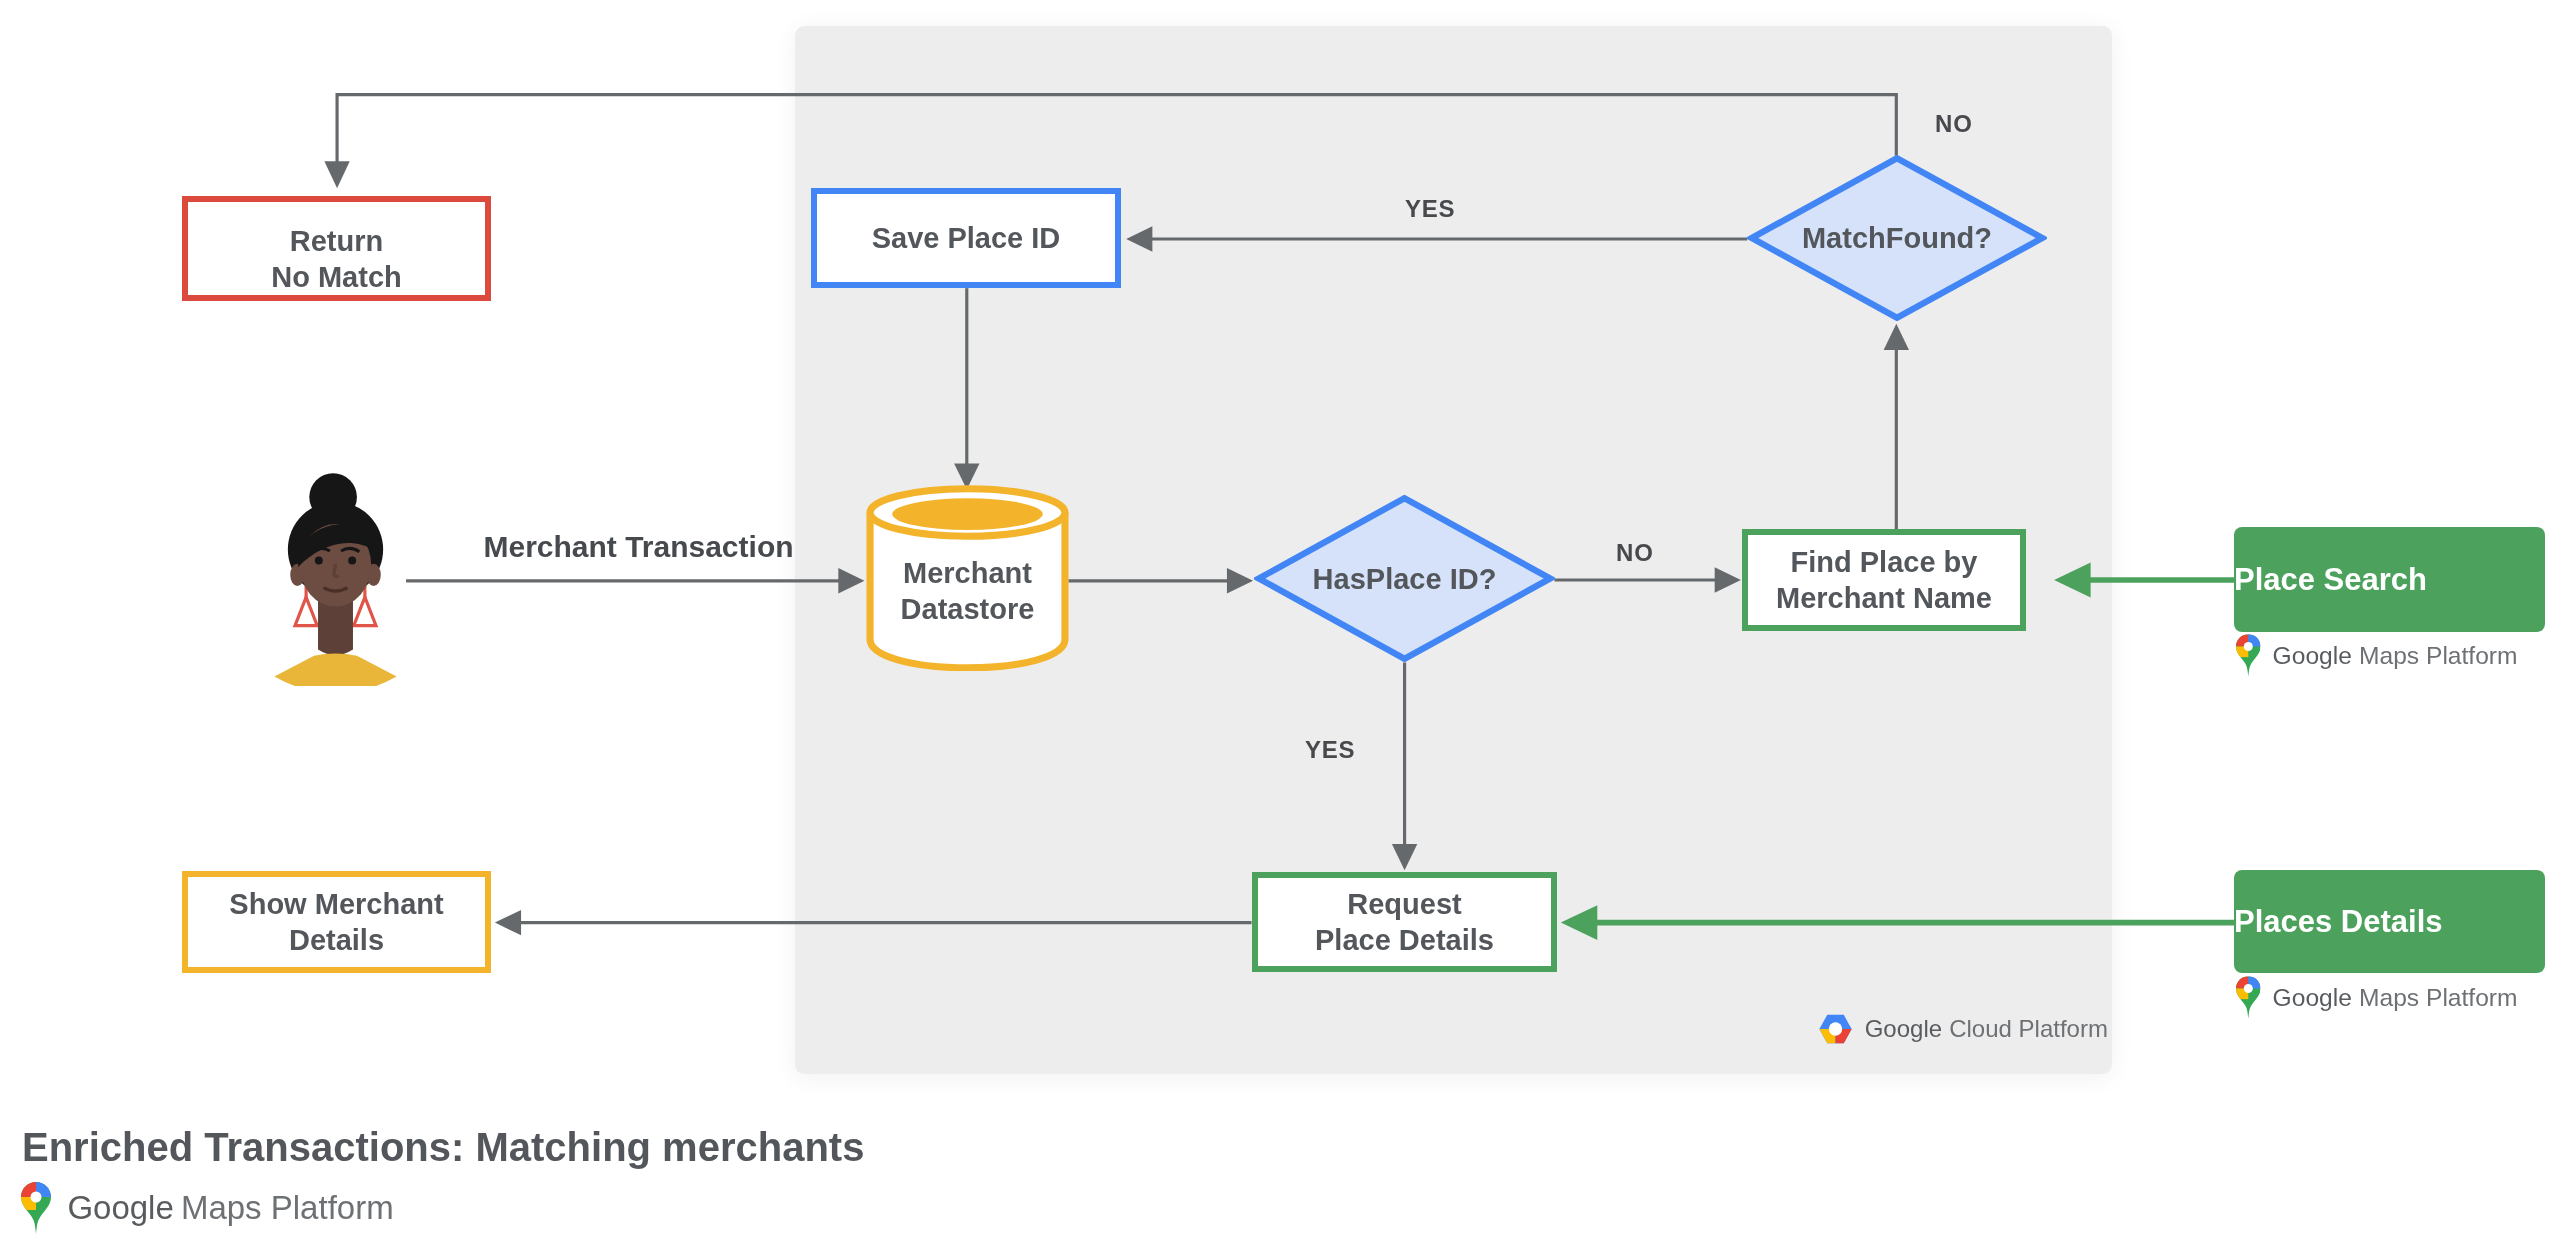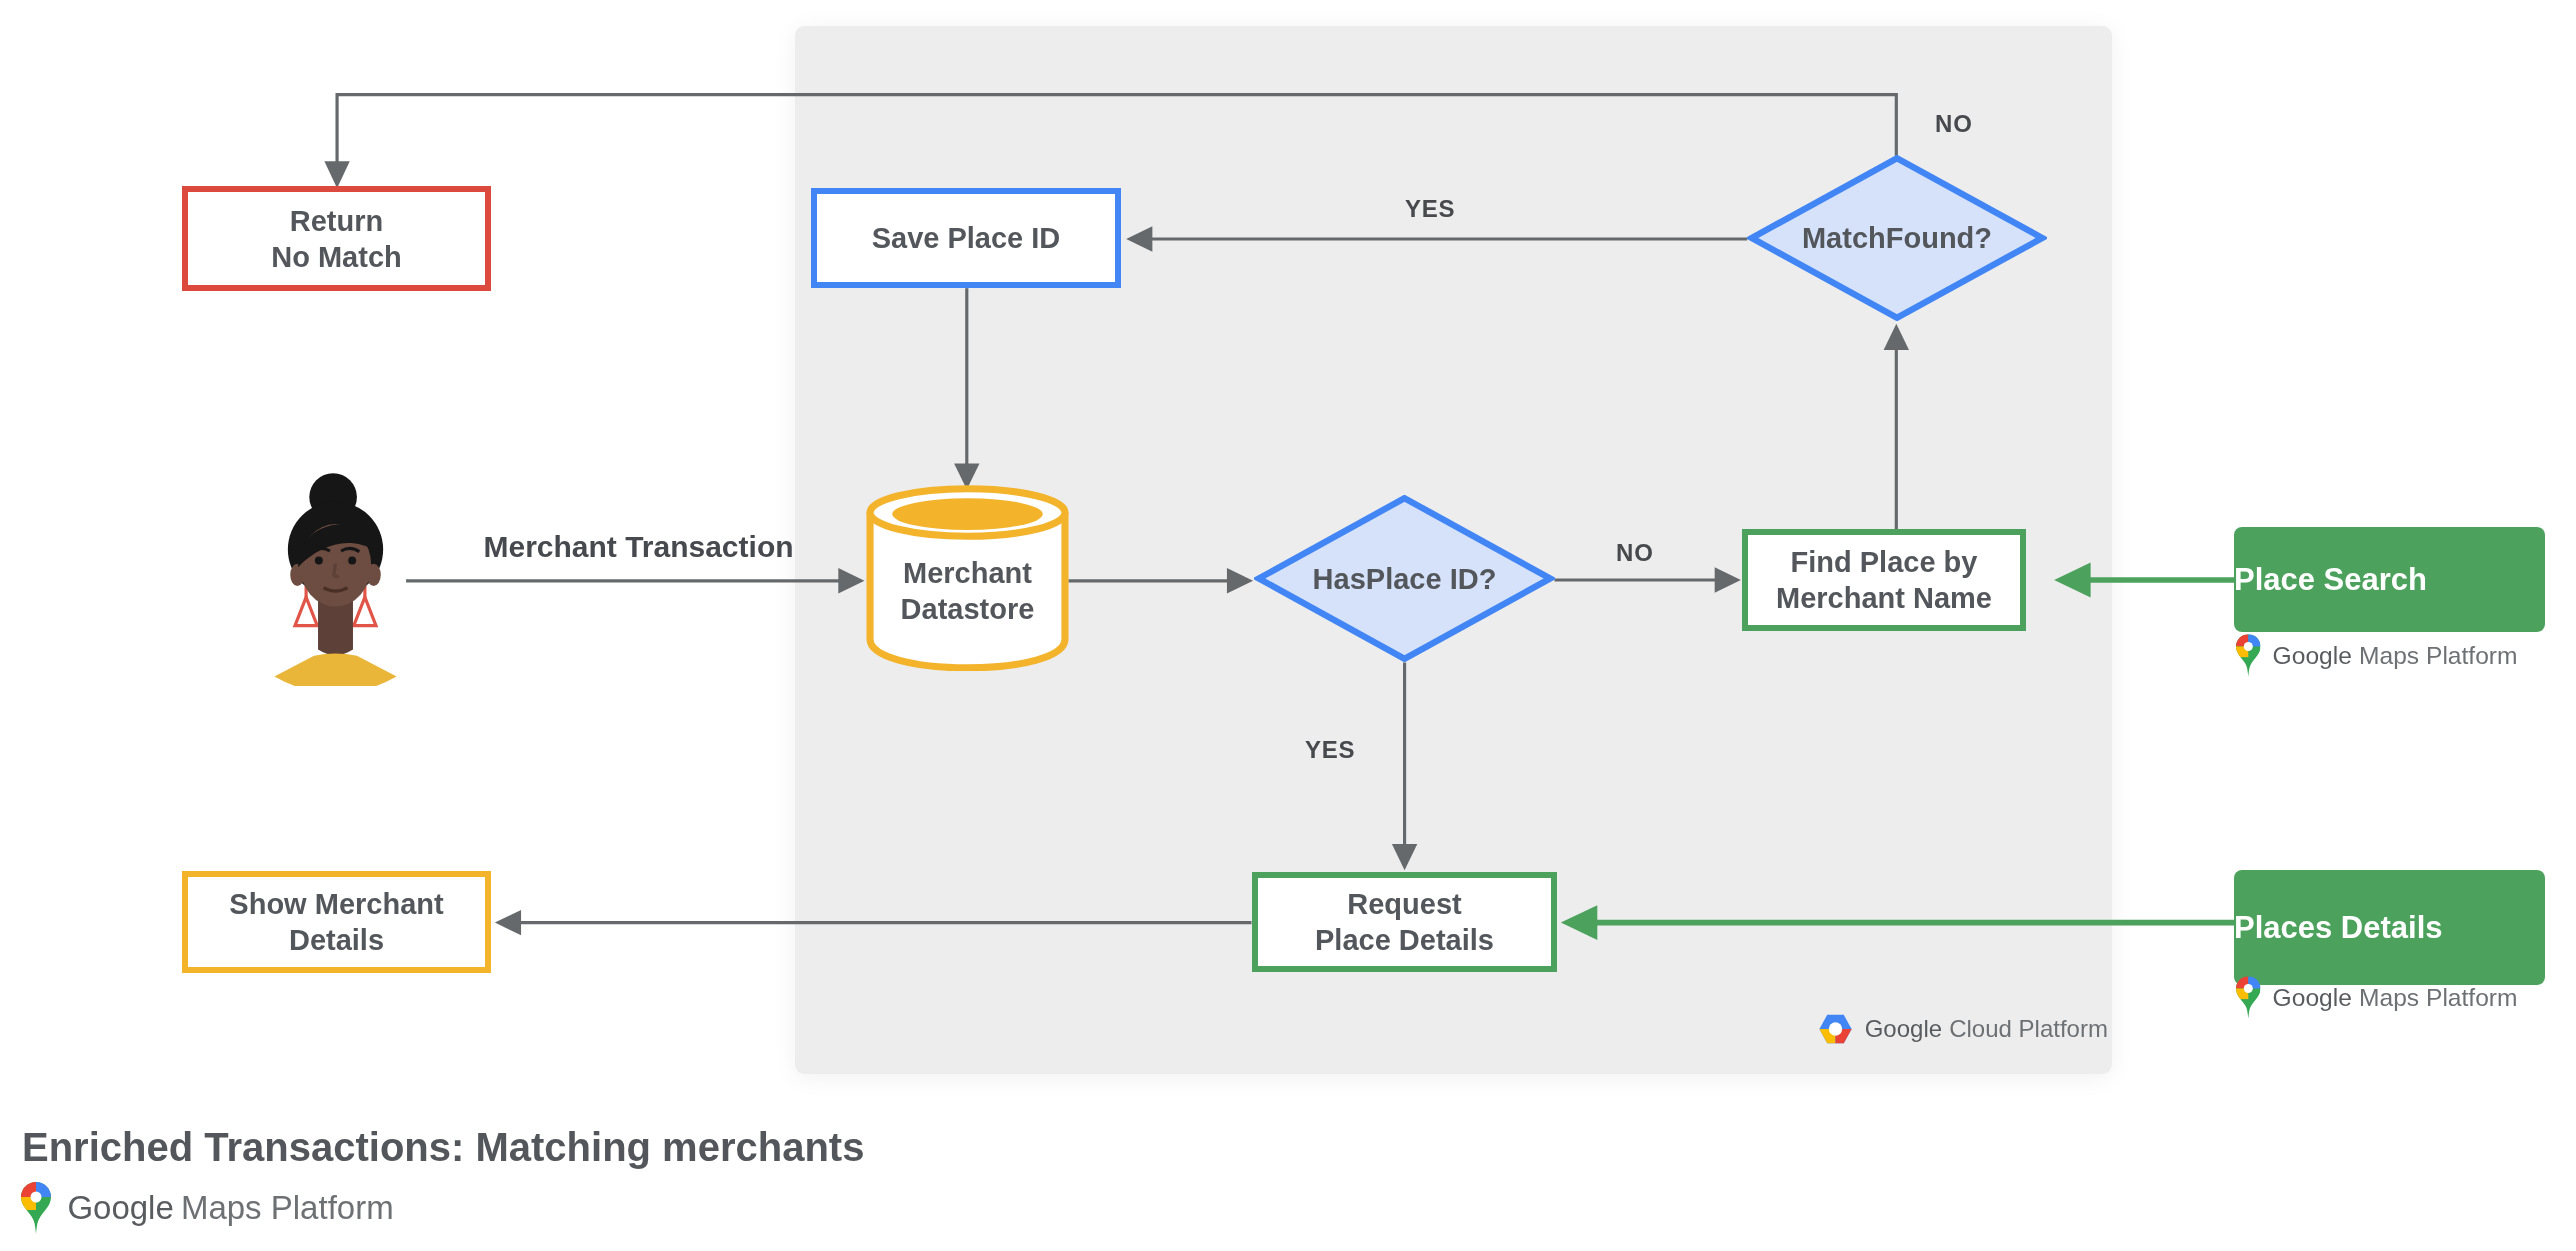--- a/index.html
+++ b/index.html
@@ -16,30 +16,30 @@
 
   svg.connectors{position:absolute;left:0;top:0;width:2576px;height:1252px;}
   .gline{stroke:var(--c-line_gray);stroke-width:4;fill:none;}
   .ghead{fill:var(--c-line_gray);stroke:none;}
   .grline{stroke:var(--c-green);stroke-width:7;fill:none;}
   .grhead{fill:var(--c-green);stroke:none;}
 
   .node{position:absolute;box-sizing:border-box;background:#fff;display:flex;flex-direction:column;
         align-items:center;justify-content:center;text-align:center;font-weight:bold;
         font-size:29px;line-height:36px;color:var(--c-text_dark);}
-  #n-return{left:182px;top:186px;width:309px;height:105px;border:6.3px solid var(--c-red);}
+  #n-return{left:182px;top:196px;width:309px;height:105px;border:6.3px solid var(--c-red);justify-content:flex-end;}
   #n-save{left:811px;top:188px;width:310px;height:100px;border:6.3px solid var(--c-blue);}
   #n-find{left:1742px;top:529px;width:284px;height:102px;border:6.3px solid var(--c-green);}
   #n-request{left:1252px;top:872px;width:305px;height:100px;border:6.3px solid var(--c-green);}
   #n-show{left:182px;top:871px;width:309px;height:102px;border:6.3px solid var(--c-yellow);}
 
   .api{position:absolute;box-sizing:border-box;display:flex;align-items:center;
        background:var(--c-green);color:#fff;font-weight:bold;font-size:31px;border-radius:8px;}
   #n-place-search{left:2234px;top:527px;width:311px;height:105px;}
-  #n-places-details{left:2234px;top:870px;width:311px;height:115px;}
+  #n-places-details{left:2234px;top:870px;width:311px;height:103px;}
 
   .diamond{position:absolute;}
   .diamond svg{position:absolute;left:0;top:0;}
   .diamond-shape{fill:var(--c-blue_light);stroke:var(--c-blue);stroke-width:8;}
   .diamond .dl{position:absolute;inset:0;display:flex;flex-direction:row;align-items:center;
                justify-content:center;text-align:center;font-weight:bold;font-size:29px;
                line-height:36px;color:var(--c-text_dark);}
   #n-match{left:1747px;top:155px;width:300px;height:166px;}
   #n-hasplace{left:1254px;top:495px;width:301px;height:167px;}
 

